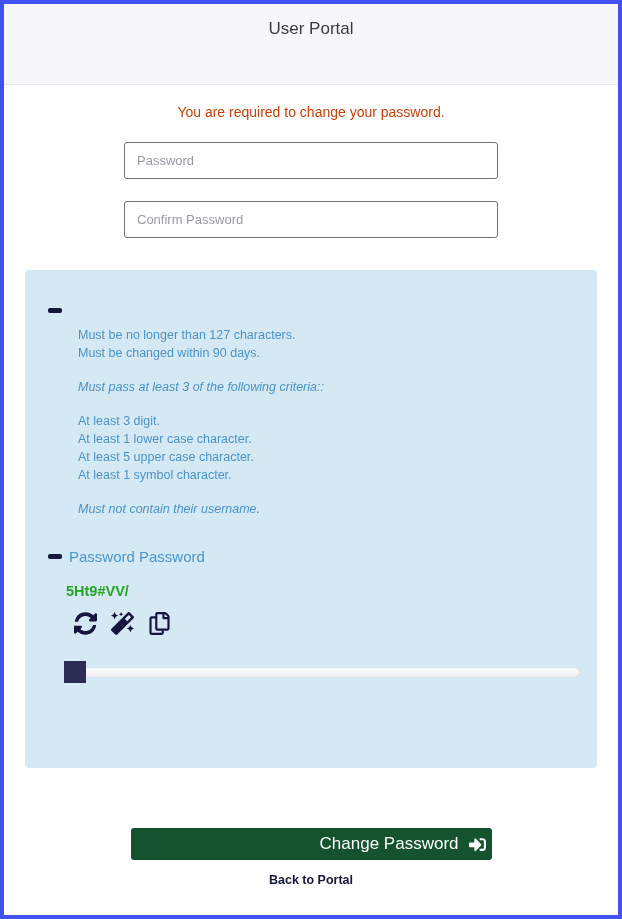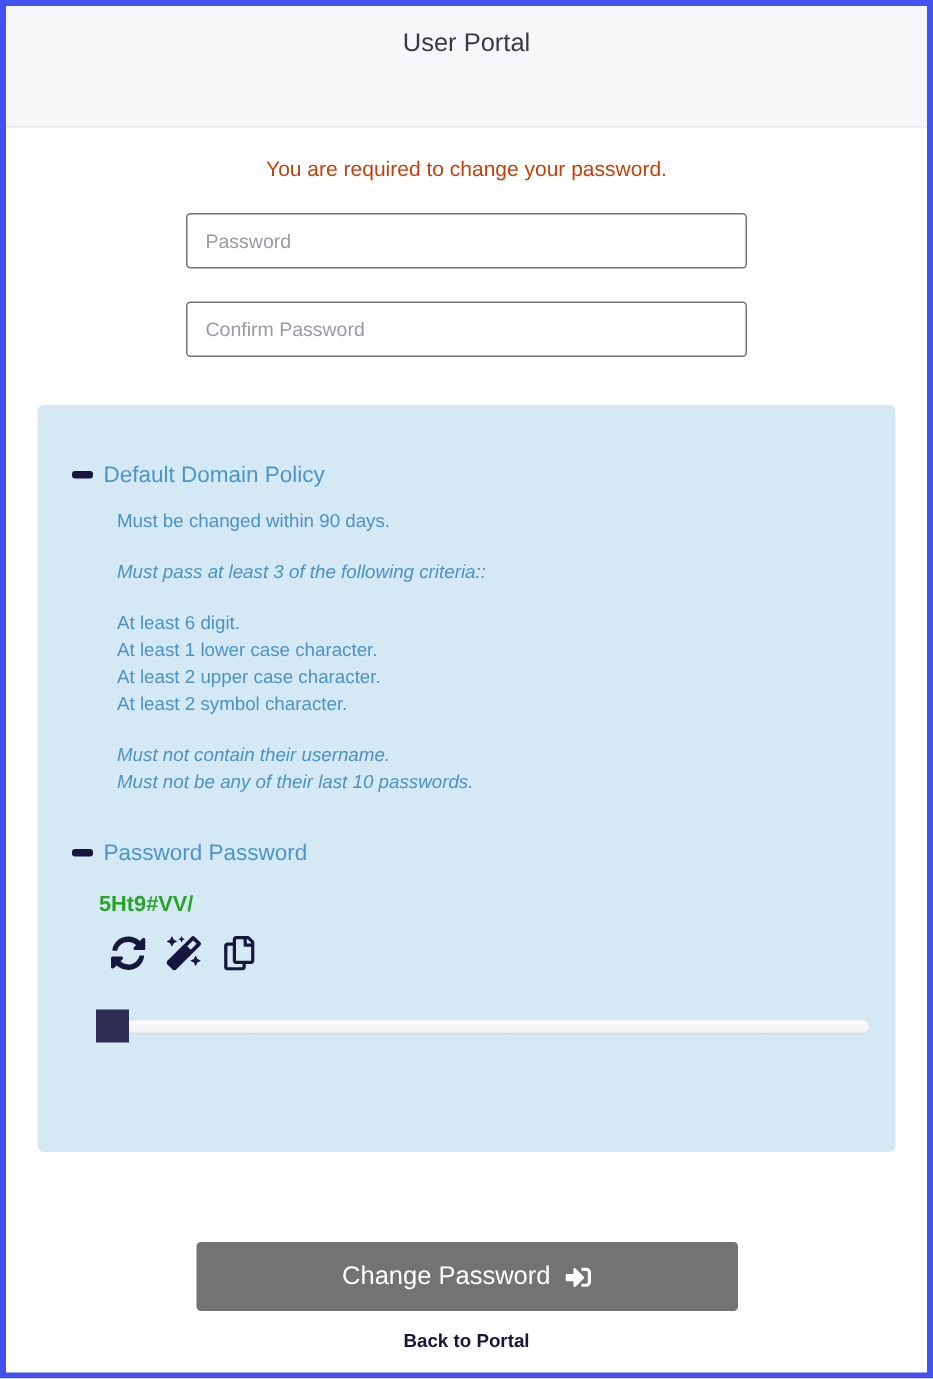--- a/index.html
+++ b/index.html
@@ -127,25 +127,25 @@
   .slider-thumb {
     position: absolute;
     left: 0; top: 0;
     width: 22px; height: 22px;
     background: #2e2e55;
     cursor: pointer;
   }
 
   
   .change-btn {
-    display: flex; align-items: center; justify-content: center;
+    display: flex; align-items: center; justify-content: flex-end;
     gap: 10px;
-    width: 361px; height: 46px;
+    width: 361px; height: 32px;
     margin: 60px auto 0;
-    background: #737373;
+    background: #14532d;
     color: #ffffff;
     border: none; border-radius: 3px;
     font-size: 17px;
     font-family: "Liberation Sans", sans-serif;
     cursor: pointer;
   }
   .change-btn svg { fill: #ffffff; }
   .back-link {
     display: block;
     margin-top: 13px;
@@ -169,35 +169,34 @@
   <p class="notice">You are required to change your password.</p>
 
   <input type="password" class="field" autofocus="" placeholder="Password" style="">
 
   <input type="password" class="field" placeholder="Confirm Password" style="">
 
   <section class="panel">
 
     <div class="section-header">
       <span class="minus-icon"></span>
-      <span class="section-title">Default Domain Policy</span>
     </div>
 
     <div class="policy-list">
+      <div class="policy-line">Must be no longer than 127 characters.</div>
       <div class="policy-line">Must be changed within 90 days.</div>
       <div class="group-gap"></div>
       <div class="policy-line italic">Must pass at least 3 of the following criteria::</div>
       <div class="group-gap"></div>
-      <div class="policy-line">At least 6 digit.</div>
+      <div class="policy-line">At least 3 digit.</div>
       <div class="policy-line">At least 1 lower case character.</div>
-      <div class="policy-line">At least 2 upper case character.</div>
-      <div class="policy-line">At least 2 symbol character.</div>
+      <div class="policy-line">At least 5 upper case character.</div>
+      <div class="policy-line">At least 1 symbol character.</div>
       <div class="group-gap"></div>
       <div class="policy-line italic">Must not contain their username.</div>
-      <div class="policy-line italic">Must not be any of their last 10 passwords.</div>
     </div>
 
     <div class="section-header generator-header">
       <span class="minus-icon"></span>
       <span class="section-title">Password Password</span>
     </div>
 
 
     <div class="gen-password">5Ht9#VV/</div>
 

